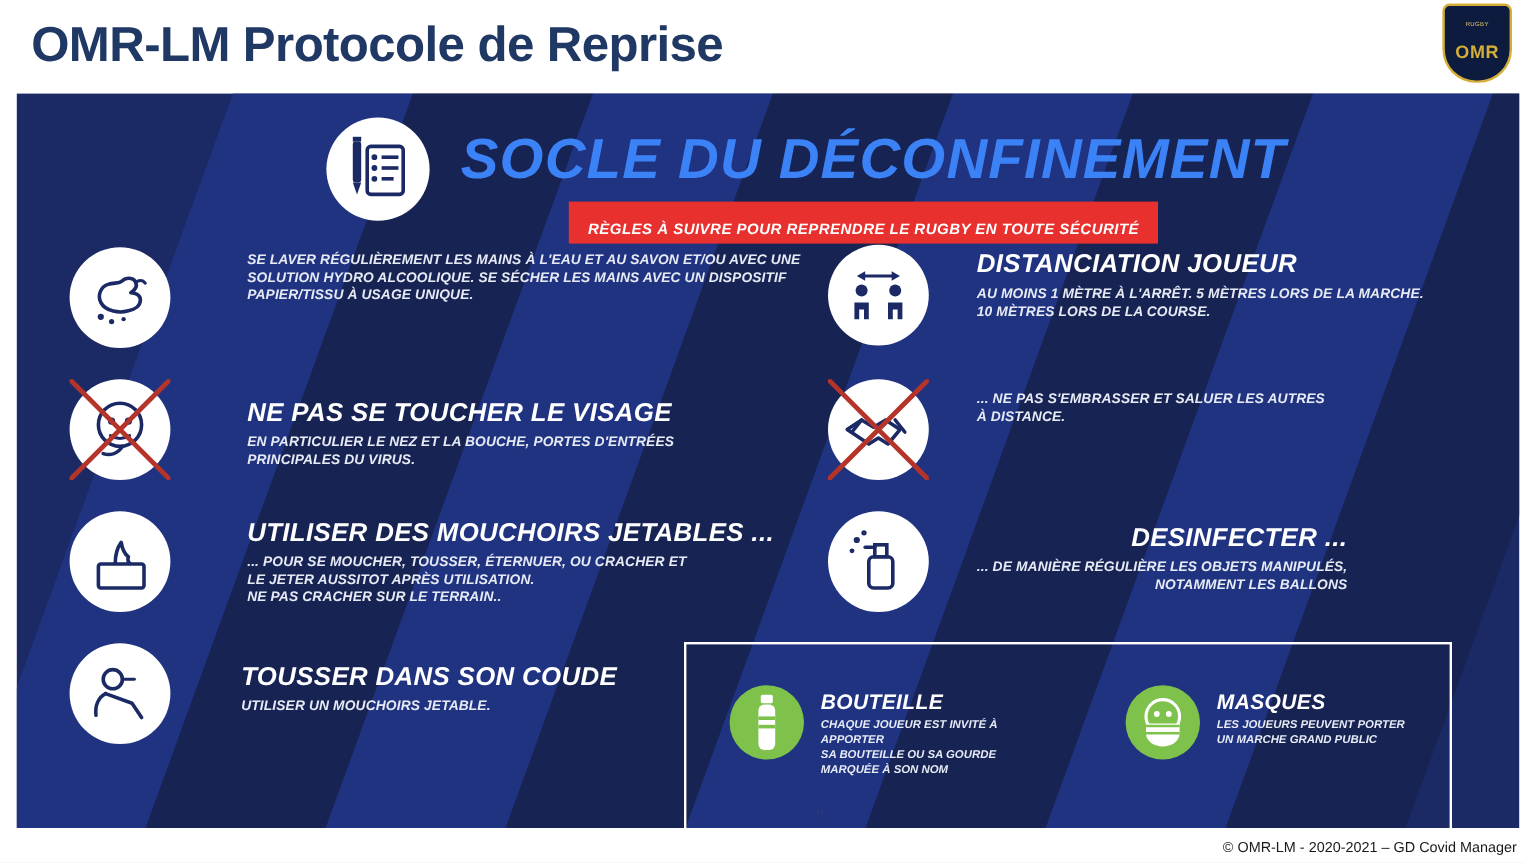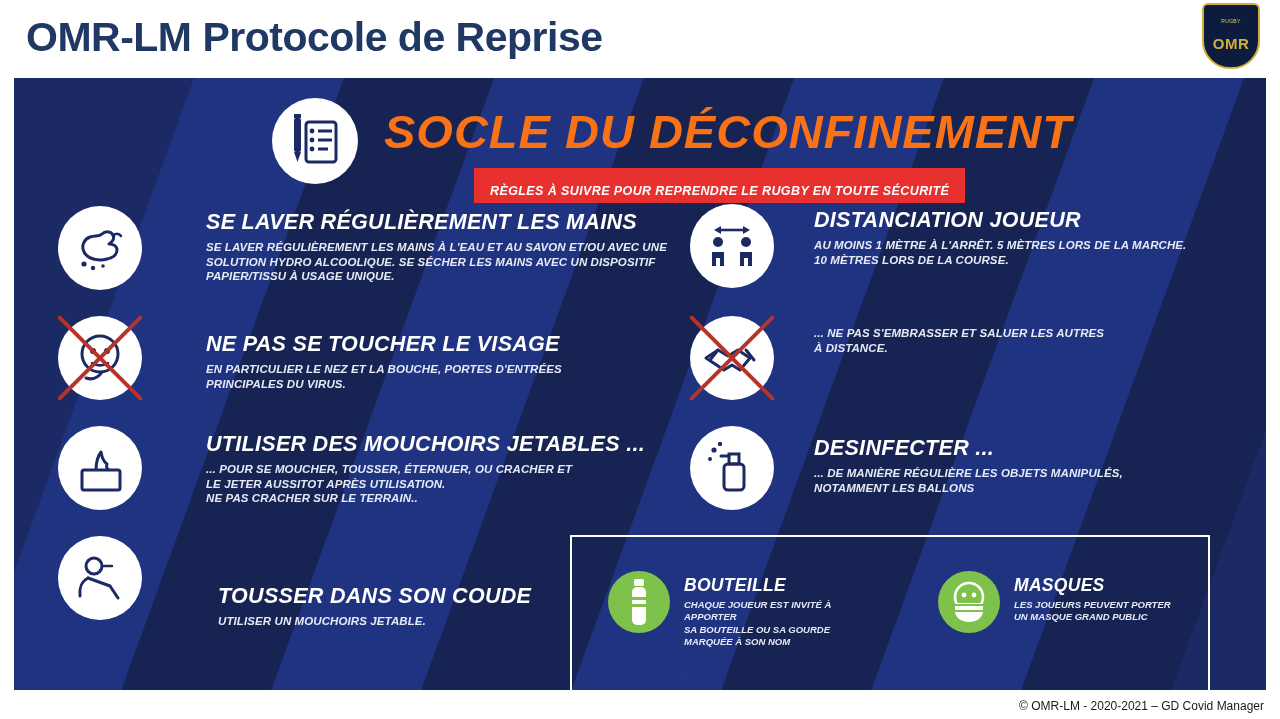--- a/index.html
+++ b/index.html
@@ -115,21 +115,21 @@
     border-radius: 50%;
     background: #ffffff;
   }
   .head-title {
     position: absolute;
     left: 370px;
     top: 12px;
     font-size: 47px;
     font-weight: bold;
     font-style: italic;
-    color: #f97316;
+    color: #3b82f6;
     letter-spacing: 1px;
     white-space: nowrap;
     text-align: right;
   }
   .head-ribbon {
     position: absolute;
     left: 460px;
     top: 76px;
     background: #e8302f;
     color: #ffffff;
@@ -291,21 +291,20 @@
       <div class="rule-icon">
         <svg width="84" height="84" viewBox="0 0 84 84" aria-hidden="true">
           <path d="M26 46c-3-6 0-13 6-15 5-2 9 0 12-3 3-3 9-3 11 1 2 4-1 7-4 9 4 0 8 2 8 6 0 5-5 8-10 9-7 2-19 1-23-7z" fill="none" stroke="#1b2a64" stroke-width="3" stroke-linejoin="round"></path>
           <circle cx="26" cy="58" r="2.6" fill="#1b2a64"></circle>
           <circle cx="35" cy="62" r="2.2" fill="#1b2a64"></circle>
           <circle cx="45" cy="60" r="1.8" fill="#1b2a64"></circle>
           <path d="M55 30c2-3 6-3 8 0" fill="none" stroke="#1b2a64" stroke-width="2.6" stroke-linecap="round"></path>
         </svg>
       </div>
       <div class="rule-body" style="left:148px; top:4px;">
-        <p class="rule-title">SE LAVER RÉGULIÈREMENT LES MAINS</p>
         <p class="rule-text">SE LAVER RÉGULIÈREMENT LES MAINS À L'EAU ET AU SAVON ET/OU AVEC UNE
 SOLUTION HYDRO ALCOOLIQUE. SE SÉCHER LES MAINS AVEC UN DISPOSITIF
 PAPIER/TISSU À USAGE UNIQUE.</p>
       </div>
     </div>
 
     <div class="rule" style="left:44px; top:238px; width:640px;">
       <div class="rule-icon">
         <svg width="84" height="84" viewBox="0 0 84 84" aria-hidden="true">
           <circle cx="42" cy="38" r="18" fill="none" stroke="#1b2a64" stroke-width="3"></circle>
@@ -345,21 +344,21 @@
 
     <div class="rule" style="left:44px; top:458px; width:520px;">
       <div class="rule-icon">
         <svg width="84" height="84" viewBox="0 0 84 84" aria-hidden="true">
           <circle cx="36" cy="30" r="8" fill="none" stroke="#1b2a64" stroke-width="3"></circle>
           <path d="M30 42c-6 3-9 10-8 18" fill="none" stroke="#1b2a64" stroke-width="3" stroke-linecap="round"></path>
           <path d="M30 42l22 8 8 12" fill="none" stroke="#1b2a64" stroke-width="3" stroke-linecap="round" stroke-linejoin="round"></path>
           <path d="M44 30h10" stroke="#1b2a64" stroke-width="2.4" stroke-linecap="round"></path>
         </svg>
       </div>
-      <div class="rule-body" style="left:160px; top:16px;margin-top:32px;">
+      <div class="rule-body" style="left:143px; top:16px;">
         <p class="rule-title">TOUSSER DANS SON COUDE</p>
         <p class="rule-text">UTILISER UN MOUCHOIRS JETABLE.</p>
       </div>
     </div>
 
     <div class="rule" style="left:676px; top:126px; width:560px;">
       <div class="rule-icon">
         <svg width="84" height="84" viewBox="0 0 84 84" aria-hidden="true">
           <circle cx="28" cy="38" r="5" fill="#1b2a64"></circle>
           <path d="M22 48h12v14h-4v-8h-4v8h-4z" fill="#1b2a64"></path>
@@ -400,21 +399,21 @@
       <div class="rule-icon">
         <svg width="84" height="84" viewBox="0 0 84 84" aria-hidden="true">
           <rect x="34" y="38" width="20" height="26" rx="4" fill="none" stroke="#1b2a64" stroke-width="3"></rect>
           <rect x="39" y="28" width="10" height="10" fill="none" stroke="#1b2a64" stroke-width="3"></rect>
           <path d="M39 30h-8" stroke="#1b2a64" stroke-width="3" stroke-linecap="round"></path>
           <circle cx="24" cy="24" r="2.6" fill="#1b2a64"></circle>
           <circle cx="30" cy="18" r="2.2" fill="#1b2a64"></circle>
           <circle cx="20" cy="33" r="2" fill="#1b2a64"></circle>
         </svg>
       </div>
-      <div class="rule-body" style="left:124px; top:10px;">
+      <div class="rule-body" style="left:124px; top:10px;text-align:right;">
         <p class="rule-title">DESINFECTER ...</p>
         <p class="rule-text">... DE MANIÈRE RÉGULIÈRE LES OBJETS MANIPULÉS,
 NOTAMMENT LES BALLONS</p>
       </div>
     </div>
 
     <div class="bottom-box">
       <div class="bb-item" style="left:36px; top:34px; width:260px;">
         <div class="bb-icon">
           <svg width="62" height="62" viewBox="0 0 62 62" aria-hidden="true">
@@ -439,21 +438,21 @@
             <circle cx="26" cy="24" r="2.4" fill="#ffffff"></circle>
             <circle cx="36" cy="24" r="2.4" fill="#ffffff"></circle>
             <path d="M17 32h28v8c0 7-7 11-14 11s-14-4-14-11z" fill="#ffffff"></path>
             <path d="M17 34h28" stroke="#7ec24c" stroke-width="2"></path>
             <path d="M17 40h28" stroke="#7ec24c" stroke-width="2"></path>
           </svg>
         </div>
         <div class="bb-body">
           <p class="bb-title">MASQUES</p>
           <p class="bb-text">LES JOUEURS PEUVENT PORTER
-UN MASQUE GRAND PUBLIC</p>
+UN MARCHE GRAND PUBLIC</p>
         </div>
       </div>
     </div>
 
     <div class="watermark-r">R</div>
 
   </div>
 </div>
 
 <div class="footer-credit">© OMR-LM - 2020-2021 – GD Covid Manager</div>

